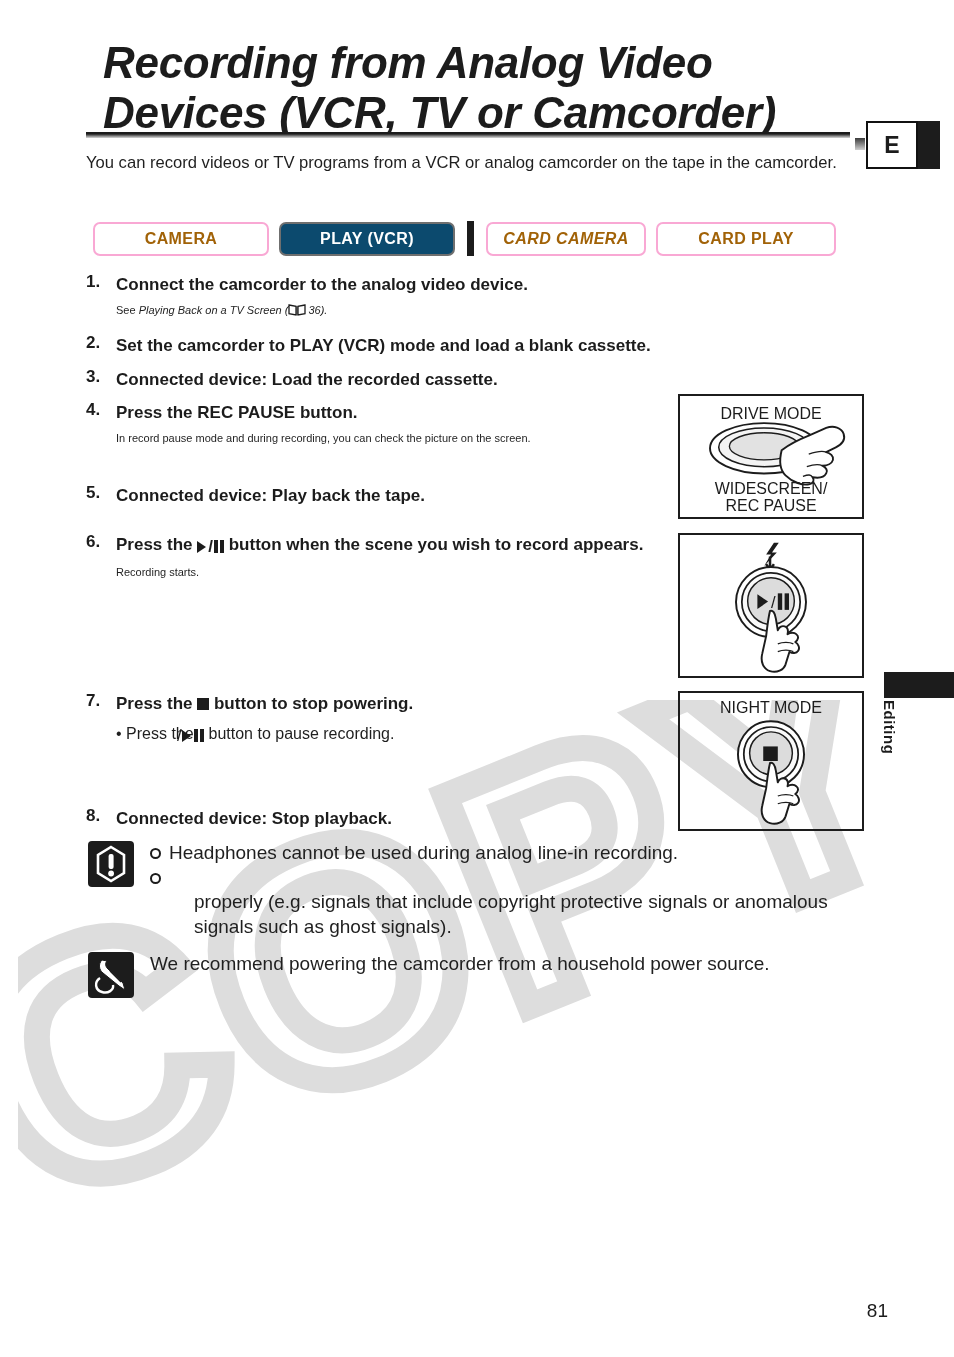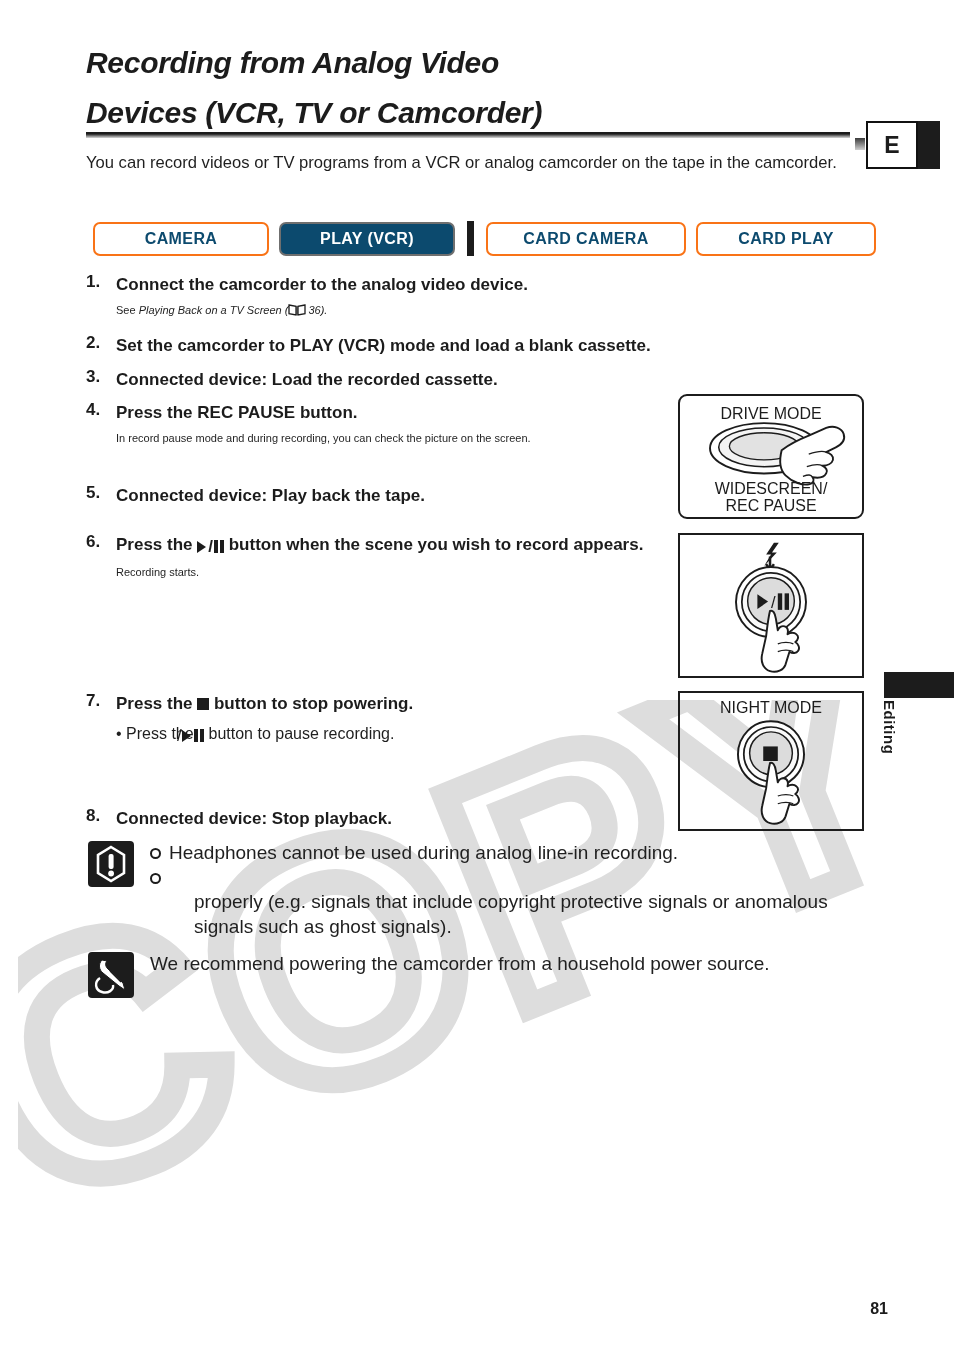--- a/index.html
+++ b/index.html
@@ -40,27 +40,28 @@
   }
 
   
   .title-block {
     position: absolute;
     left: 86px;
     top: 38px;
     width: 700px;
   }
   .title-line {
-    font-size: 30px;
+    font-size: 44px;
     font-weight: bold;
     font-style: italic;
     letter-spacing: -0.3px;
     line-height: 50px;
     color: #1c1c1c;
     white-space: nowrap;
+    margin-left: 17px;
   }
   .header-rule {
     position: absolute;
     left: 86px;
     top: 132px;
     width: 764px;
     height: 6px;
     background: linear-gradient(to bottom, #1c1c1c 0%, #1c1c1c 32%, #8b8b8b 70%, #d8d8d8 100%);
   }
 
@@ -148,32 +149,32 @@
     border-radius: 7px;
     display: flex;
     align-items: center;
     justify-content: center;
     font-size: 16px;
     font-weight: bold;
     letter-spacing: 0.4px;
     box-sizing: border-box;
   }
   .mode-btn.inactive {
-    border: 2px solid #f97316;
+    border: 2px solid #f9a8d4;
     background: #ffffff;
-    color: #0c4a6e;
+    color: #a16207;
   }
   .mode-btn.active {
     border: 2px solid #6f6f6f;
     background: #0c4a6e;
     color: #ffffff;
   }
   .mode-btn.m1 { width: 176px; }
   .mode-btn.m2 { width: 176px; margin-left: 10px; }
-  .mode-btn.m3 { width: 200px; margin-left: 10px; }
+  .mode-btn.m3 { width: 160px; margin-left: 10px; font-style: italic; }
   .mode-btn.m4 { width: 180px; margin-left: 10px; }
   .mode-divider {
     width: 7px;
     height: 35px;
     background: #1c1c1c;
     margin-left: 12px;
     margin-right: 2px;
   }
 
   
@@ -291,23 +292,22 @@
     margin-right: 8px;
     vertical-align: 0px;
   }
   .note-li .cont { display:block; padding-left: 22px; text-indent: 0; }
 
   
   .page-num {
     position: absolute;
     right: 66px;
     top: 1300px;
-    font-size: 16px;
+    font-size: 19px;
     color: #1c1c1c;
-    font-weight: bold;
   }
 </style>
 </head>
 <body>
 
 <div id="page">
 
   <div id="watermark">
     <svg viewBox="0 0 880 520" xmlns="http://www.w3.org/2000/svg">
       <g transform="rotate(-22 440 260)">
@@ -399,21 +399,21 @@
       </div>
     </div>
 
     <div class="step" style="left:86px; top:806px; width:580px;">
       <div class="step-num">8.</div>
       <div class="step-body">
         <div class="step-title">Connected device: Stop playback.</div>
       </div>
     </div>
 
-    <div class="illus" style="left:678px; top:394px; width:186px; height:125px;border-radius:9px;">
+    <div class="illus" style="left:678px; top:394px; width:186px; height:125px;">
       <svg viewBox="0 0 186 125" xmlns="http://www.w3.org/2000/svg">
         <text x="93" y="24" text-anchor="middle" font-family="Liberation Sans, sans-serif" font-size="16.5" fill="#1c1c1c">DRIVE MODE</text>
         <ellipse cx="86" cy="54" rx="56" ry="26" fill="#ffffff" stroke="#1c1c1c" stroke-width="2"></ellipse>
         <ellipse cx="86" cy="53" rx="47" ry="20" fill="#f3f3f3" stroke="#1c1c1c" stroke-width="1.6"></ellipse>
         <ellipse cx="86" cy="52" rx="36" ry="14" fill="#e2e2e2" stroke="#1c1c1c" stroke-width="1.4"></ellipse>
 
         <path d="M104 56 C112 50 122 45 132 41 L150 33 C158 30 166 33 168 39 C170 45 166 50 160 53
                  L150 58 C154 59 158 62 157 66 C156 70 151 72 146 72
                  C150 74 152 77 150 80 C148 84 142 85 136 84
                  C138 87 137 90 133 91 C126 93 115 89 108 82

